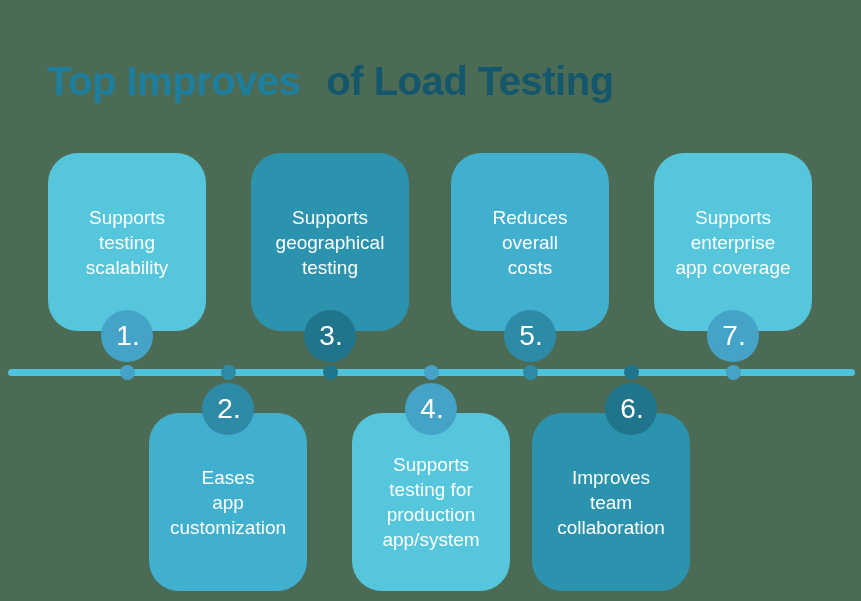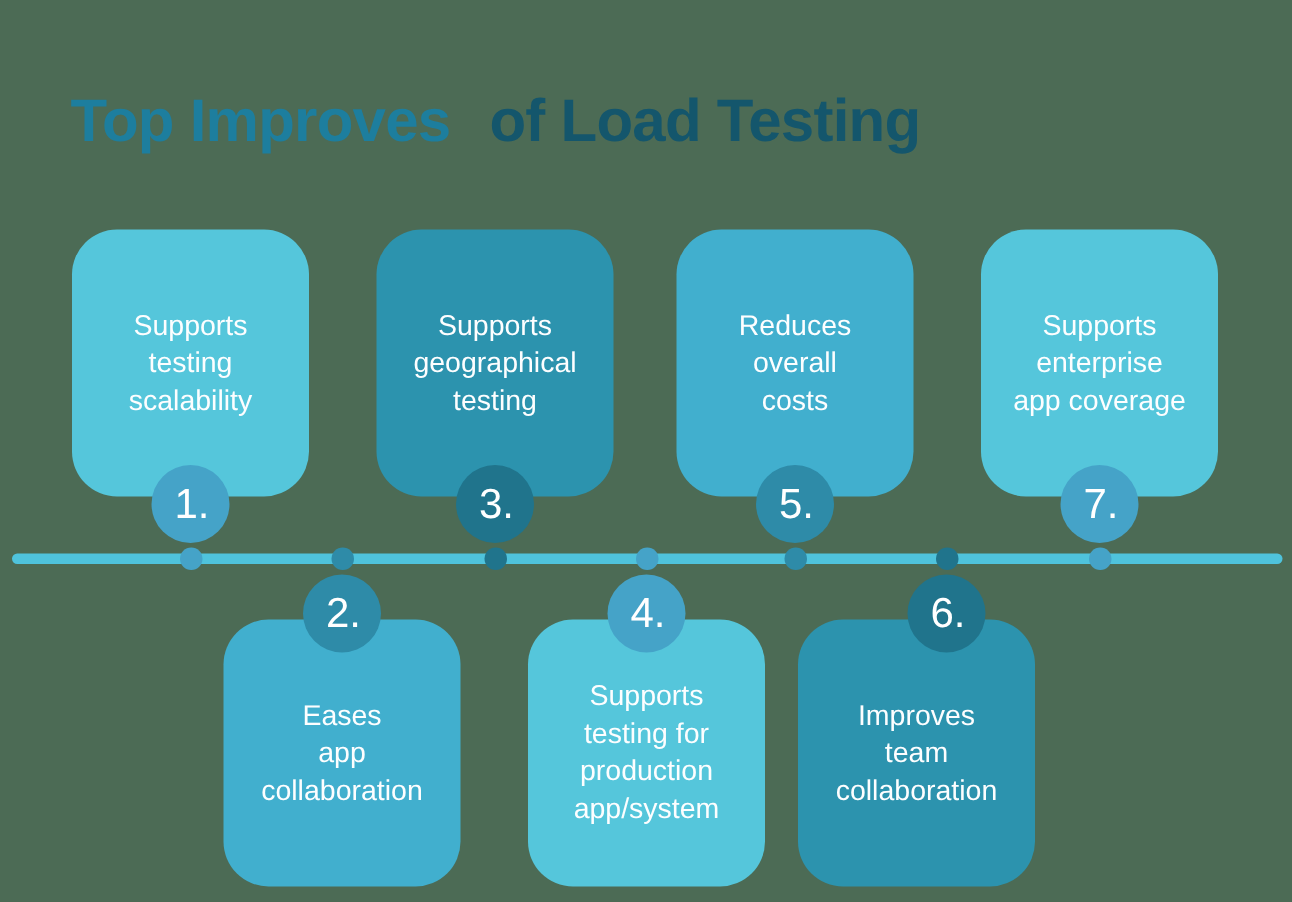--- a/index.html
+++ b/index.html
@@ -89,21 +89,21 @@
   <div class="circle">
     <span class="circle-number">1.</span>
   </div>
   <div class="dot"></div>
 </div>
 
 <div class="item col-2 row-bottom tone-medium">
   <div class="card">
     <div class="card-label">Eases
 app
-collaboration</div>
+customization</div>
   </div>
   <div class="circle">
     <span class="circle-number">2.</span>
   </div>
   <div class="dot"></div>
 </div>
 
 <div class="item col-3 row-top tone-dark">
   <div class="card">
     <div class="card-label">Supports

